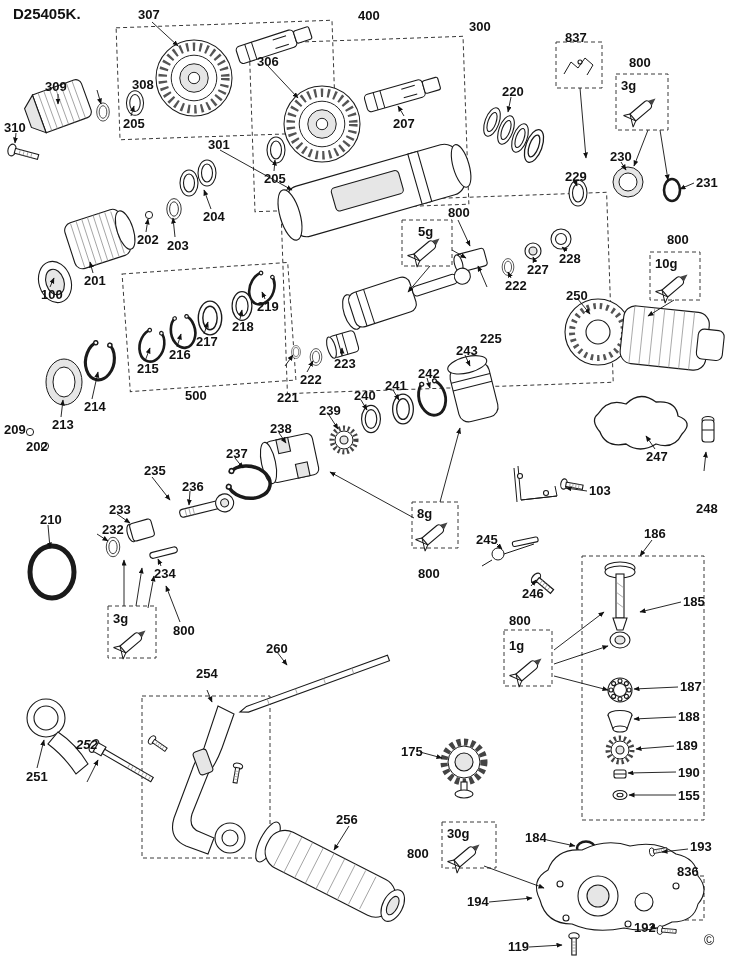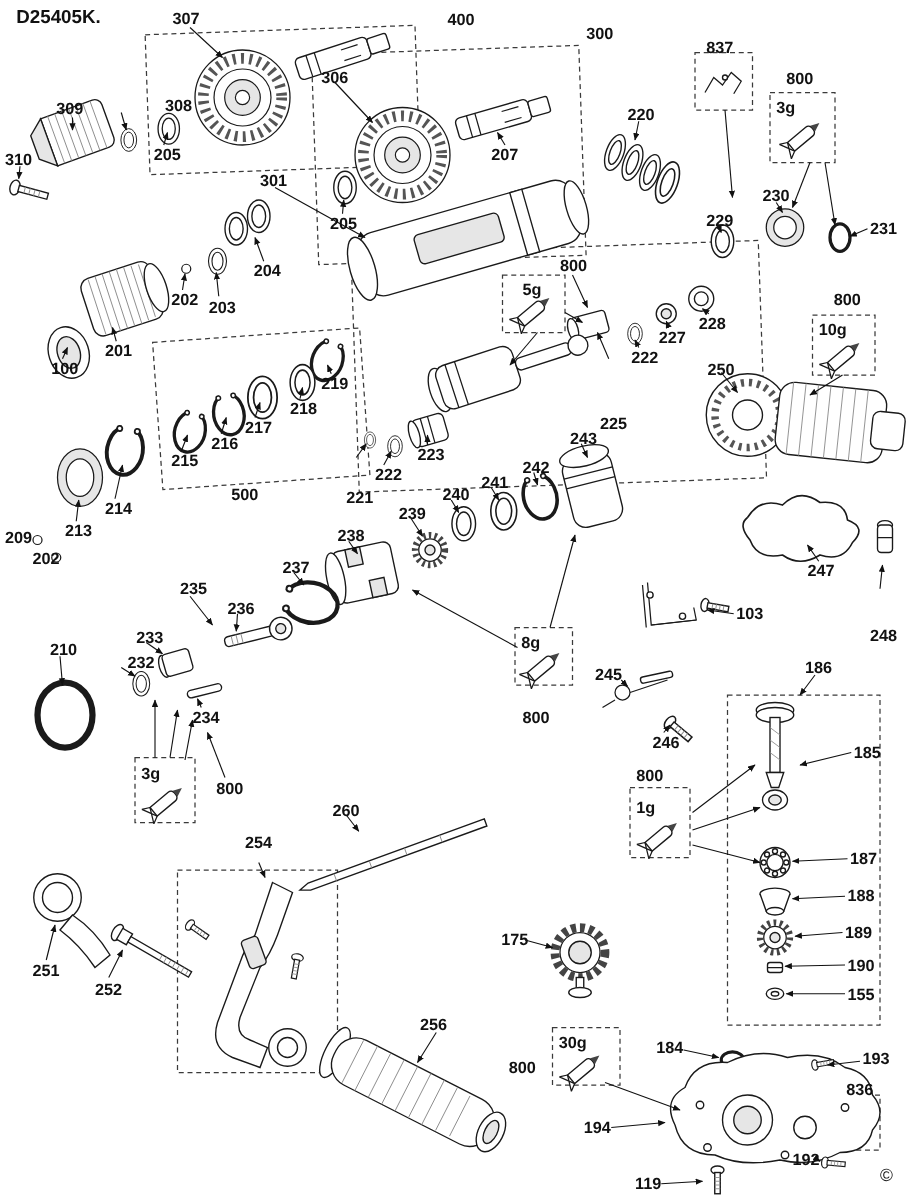--- a/index.html
+++ b/index.html
@@ -533,21 +533,21 @@
       <span class="callout" style="left: 509px; top: 639px;">1g</span>
       <span class="callout" style="left: 680px; top: 680px;">187</span>
       <span class="callout" style="left: 678px; top: 710px;">188</span>
       <span class="callout" style="left: 676px; top: 739px;">189</span>
       <span class="callout" style="left: 678px; top: 766px;">190</span>
       <span class="callout" style="left: 678px; top: 789px;">155</span>
       <span class="callout" style="left: 266px; top: 642px;">260</span>
       <span class="callout" style="left: 196px; top: 667px;">254</span>
       <span class="callout" style="left: 401px; top: 745px;">175</span>
       <span class="callout" style="left: 26px; top: 770px;">251</span>
-      <span class="callout" style="left: 76px; top: 785px;">252</span>
+      <span class="callout" style="left: 76px; top: 738px; font-style: italic;">252</span>
       <span class="callout" style="left: 336px; top: 813px;">256</span>
       <span class="callout" style="left: 447px; top: 827px;">30g</span>
       <span class="callout" style="left: 407px; top: 847px;">800</span>
       <span class="callout" style="left: 525px; top: 831px;">184</span>
       <span class="callout" style="left: 690px; top: 840px;">193</span>
       <span class="callout" style="left: 677px; top: 865px;">836</span>
       <span class="callout" style="left: 634px; top: 921px;">192</span>
       <span class="callout" style="left: 467px; top: 895px;">194</span>
       <span class="callout" style="left: 508px; top: 940px;">119</span>
     </div>

